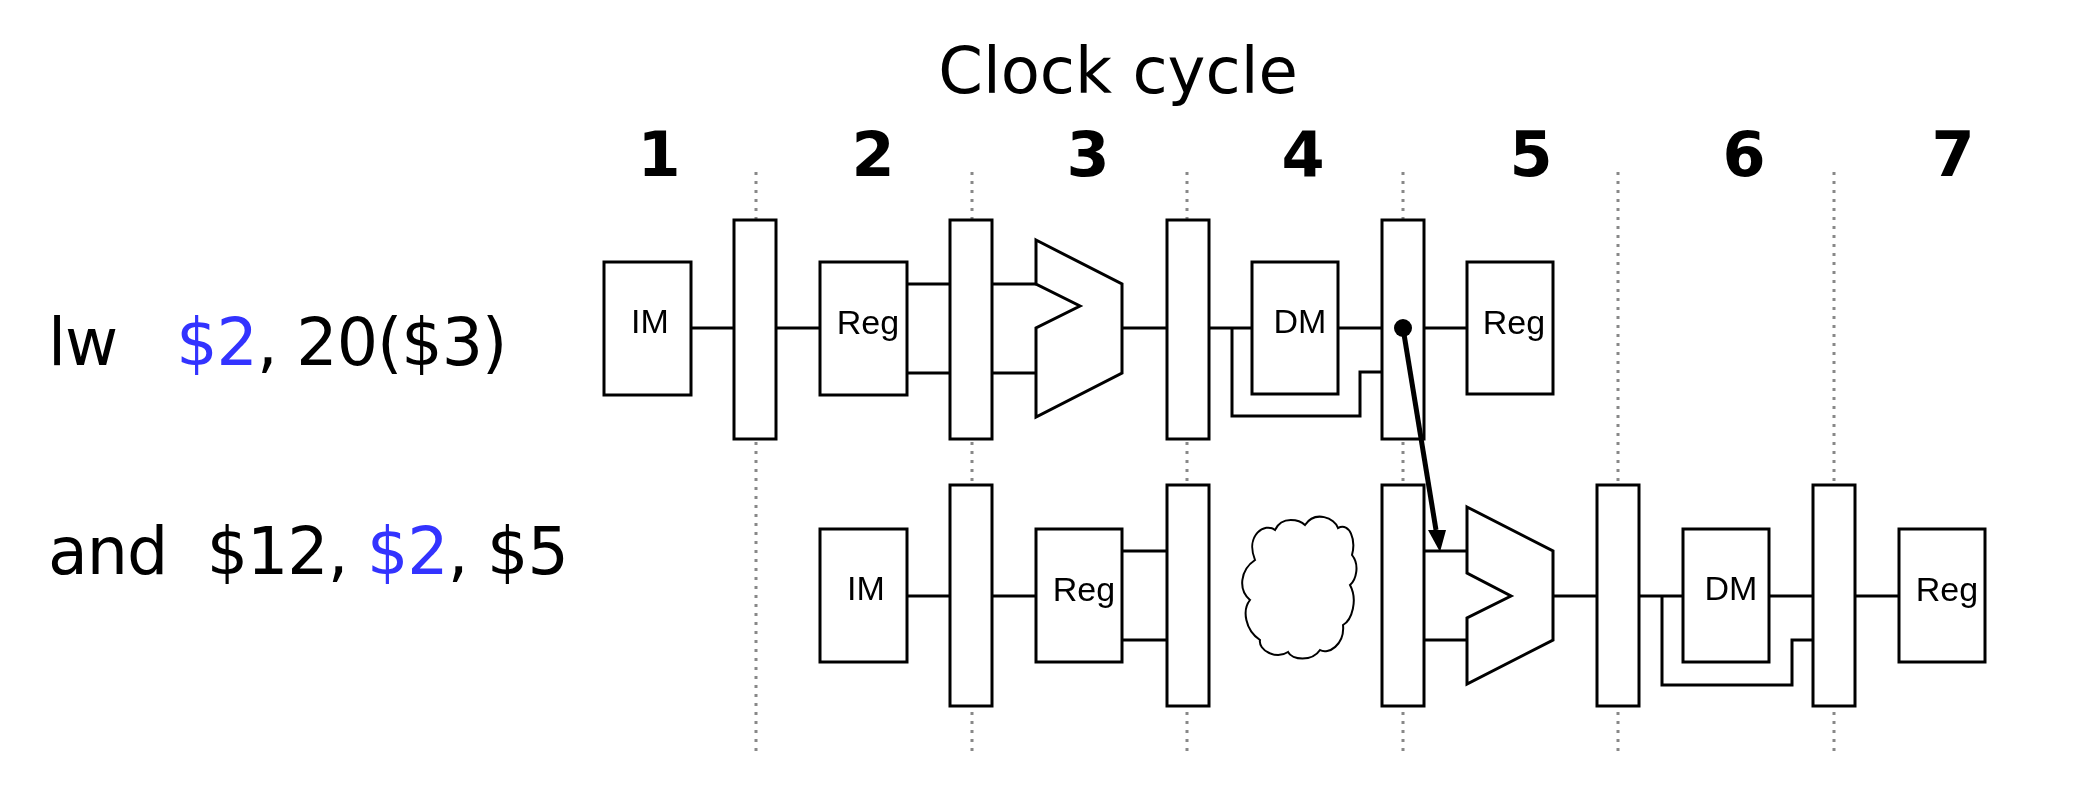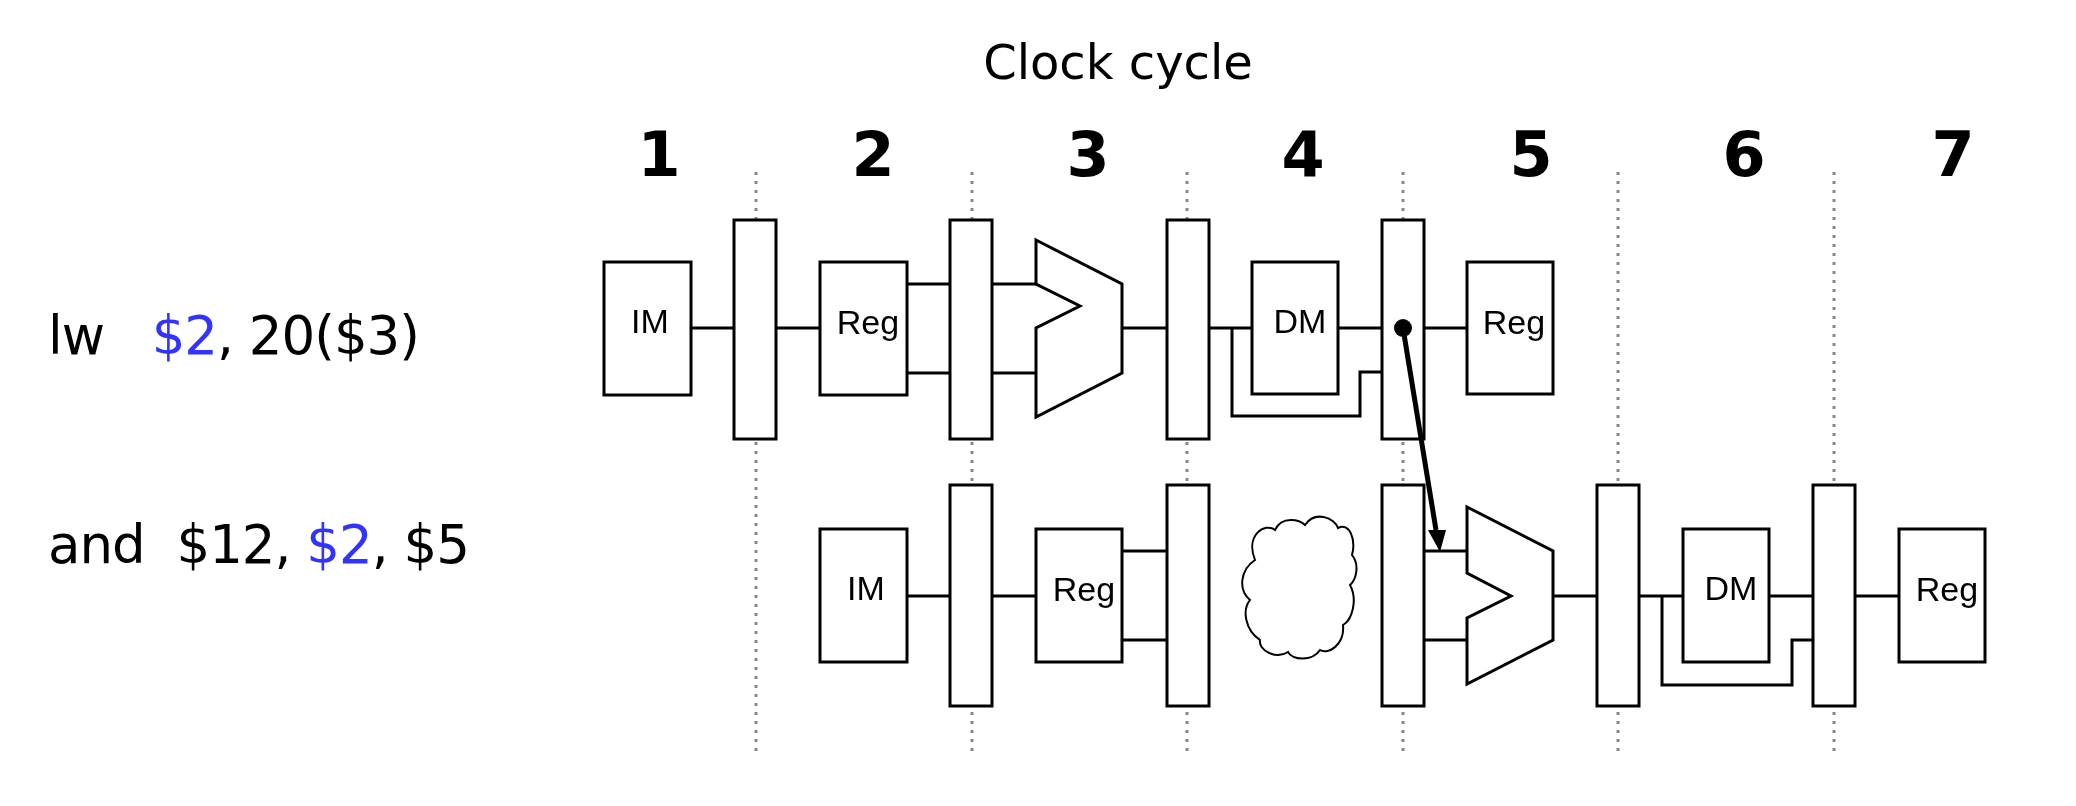--- a/index.html
+++ b/index.html
@@ -1,19 +1,19 @@
 <!DOCTYPE html>
 <html><head>
 <meta charset="utf-8">
 <style>
   html, body { margin:0; padding:0; background:#ffffff; }
   body { width:2076px; height:806px; position:relative; overflow:hidden; font-family:"DejaVu Sans", sans-serif; }
-  .instr { position:absolute; left:48px; font-family:"DejaVu Sans", sans-serif; font-size:53px; color:#000; white-space:pre; letter-spacing:-1px; }
+  .instr { position:absolute; left:48px; font-family:"DejaVu Sans", sans-serif; font-size:65px; color:#000; white-space:pre; letter-spacing:-1px; }
   .hl { color:#3333ff; }
-  #title { position:absolute; top:34px; left:0; width:2076px; text-align:center; padding-left:160px; box-sizing:border-box; font-size:48px; }
+  #title { position:absolute; top:34px; left:0; width:2076px; text-align:center; padding-left:160px; box-sizing:border-box; font-size:64px; }
   .cyc { position:absolute; top:118px; font-size:62px; font-weight:bold; transform:translateX(-50%); }
   svg { position:absolute; left:0; top:0; }
   .unit-label { font-family:"Liberation Sans", sans-serif; font-size:34px; }
 </style>
 </head>
 <body>
 
 <div id="title">Clock cycle</div>
 
 <div class="cyc" style="left:659px">1</div>

